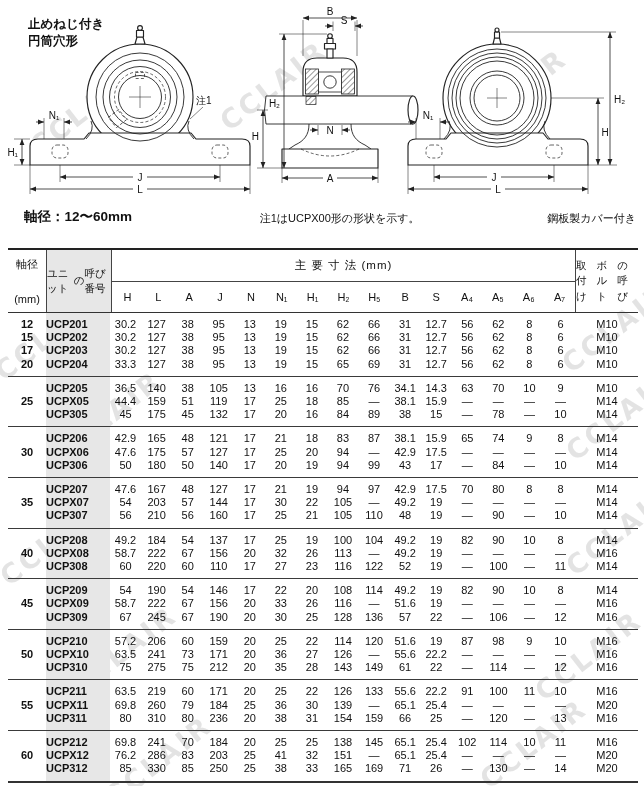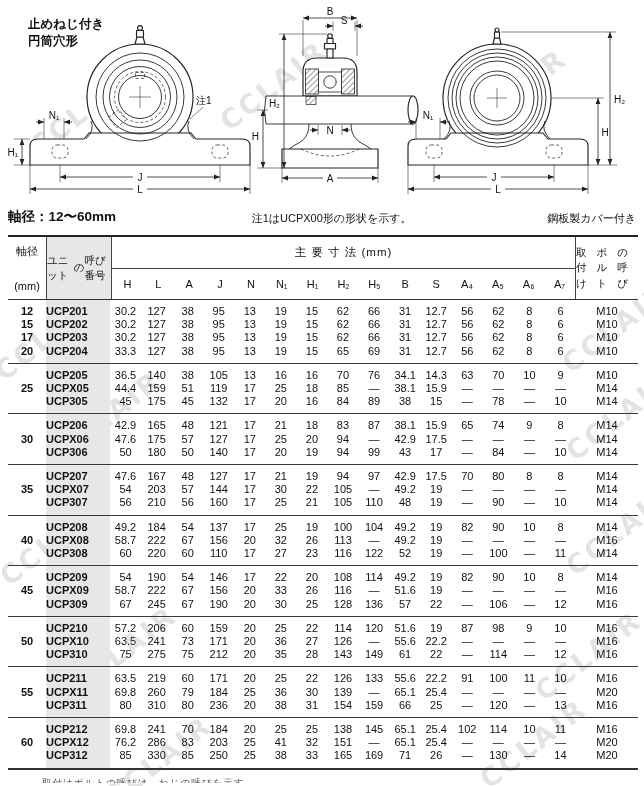--- a/index.html
+++ b/index.html
@@ -20,27 +20,27 @@
   .lbl{font-size:10px;fill:#111}
   .cap{font-size:12.5px;font-weight:bold;fill:#111}
   .o{fill:#fff;stroke:#222;stroke-width:1.15;stroke-linejoin:round}
   .c{fill:none;stroke:#222;stroke-width:.9}
   .dash{fill:none;stroke:#222;stroke-width:.7;stroke-dasharray:3 2.2}
   .ext{stroke:#222;stroke-width:.55;fill:none}
   .dimline{stroke:#222;stroke-width:.8;fill:none}
 
   
   .bar{display:flex;justify-content:space-between;align-items:flex-end;
-       padding:2px 8px 6px 8px;height:20px}
+       padding:2px 8px 6px 24px;height:20px}
   .bar .left{font-weight:bold;font-size:13.5px}
   .bar .mid{font-size:11px}
   .bar .right{font-size:11px}
 
   
-  .tbl{margin:3px 6px 0 8px;border-top:2px solid #222;border-bottom:2px solid #333}
+  .tbl{margin:16px 6px 0 8px;border-top:2px solid #222;border-bottom:2px solid #333}
   .thead{display:flex;border-bottom:1.5px solid #333;height:62px}
   .th1{width:38px;border-right:1px solid #444;display:flex;flex-direction:column;
        justify-content:space-between;align-items:center;padding:7px 0;font-size:11px}
   .th2{width:64px;border-right:1px solid #444;background:#e7e7e7;display:flex;
        flex-direction:row;justify-content:center;align-items:center;
        font-size:10.5px;line-height:1.45}
   .th3{flex:1;border-right:1px solid #444;display:flex;flex-direction:column}
   .th3-title{height:31px;display:flex;align-items:center;justify-content:center;
        font-size:11.5px;letter-spacing:1px;border-bottom:1px solid #444}
   .dim-letters{flex:1;display:grid;grid-template-columns:repeat(15,1fr);

